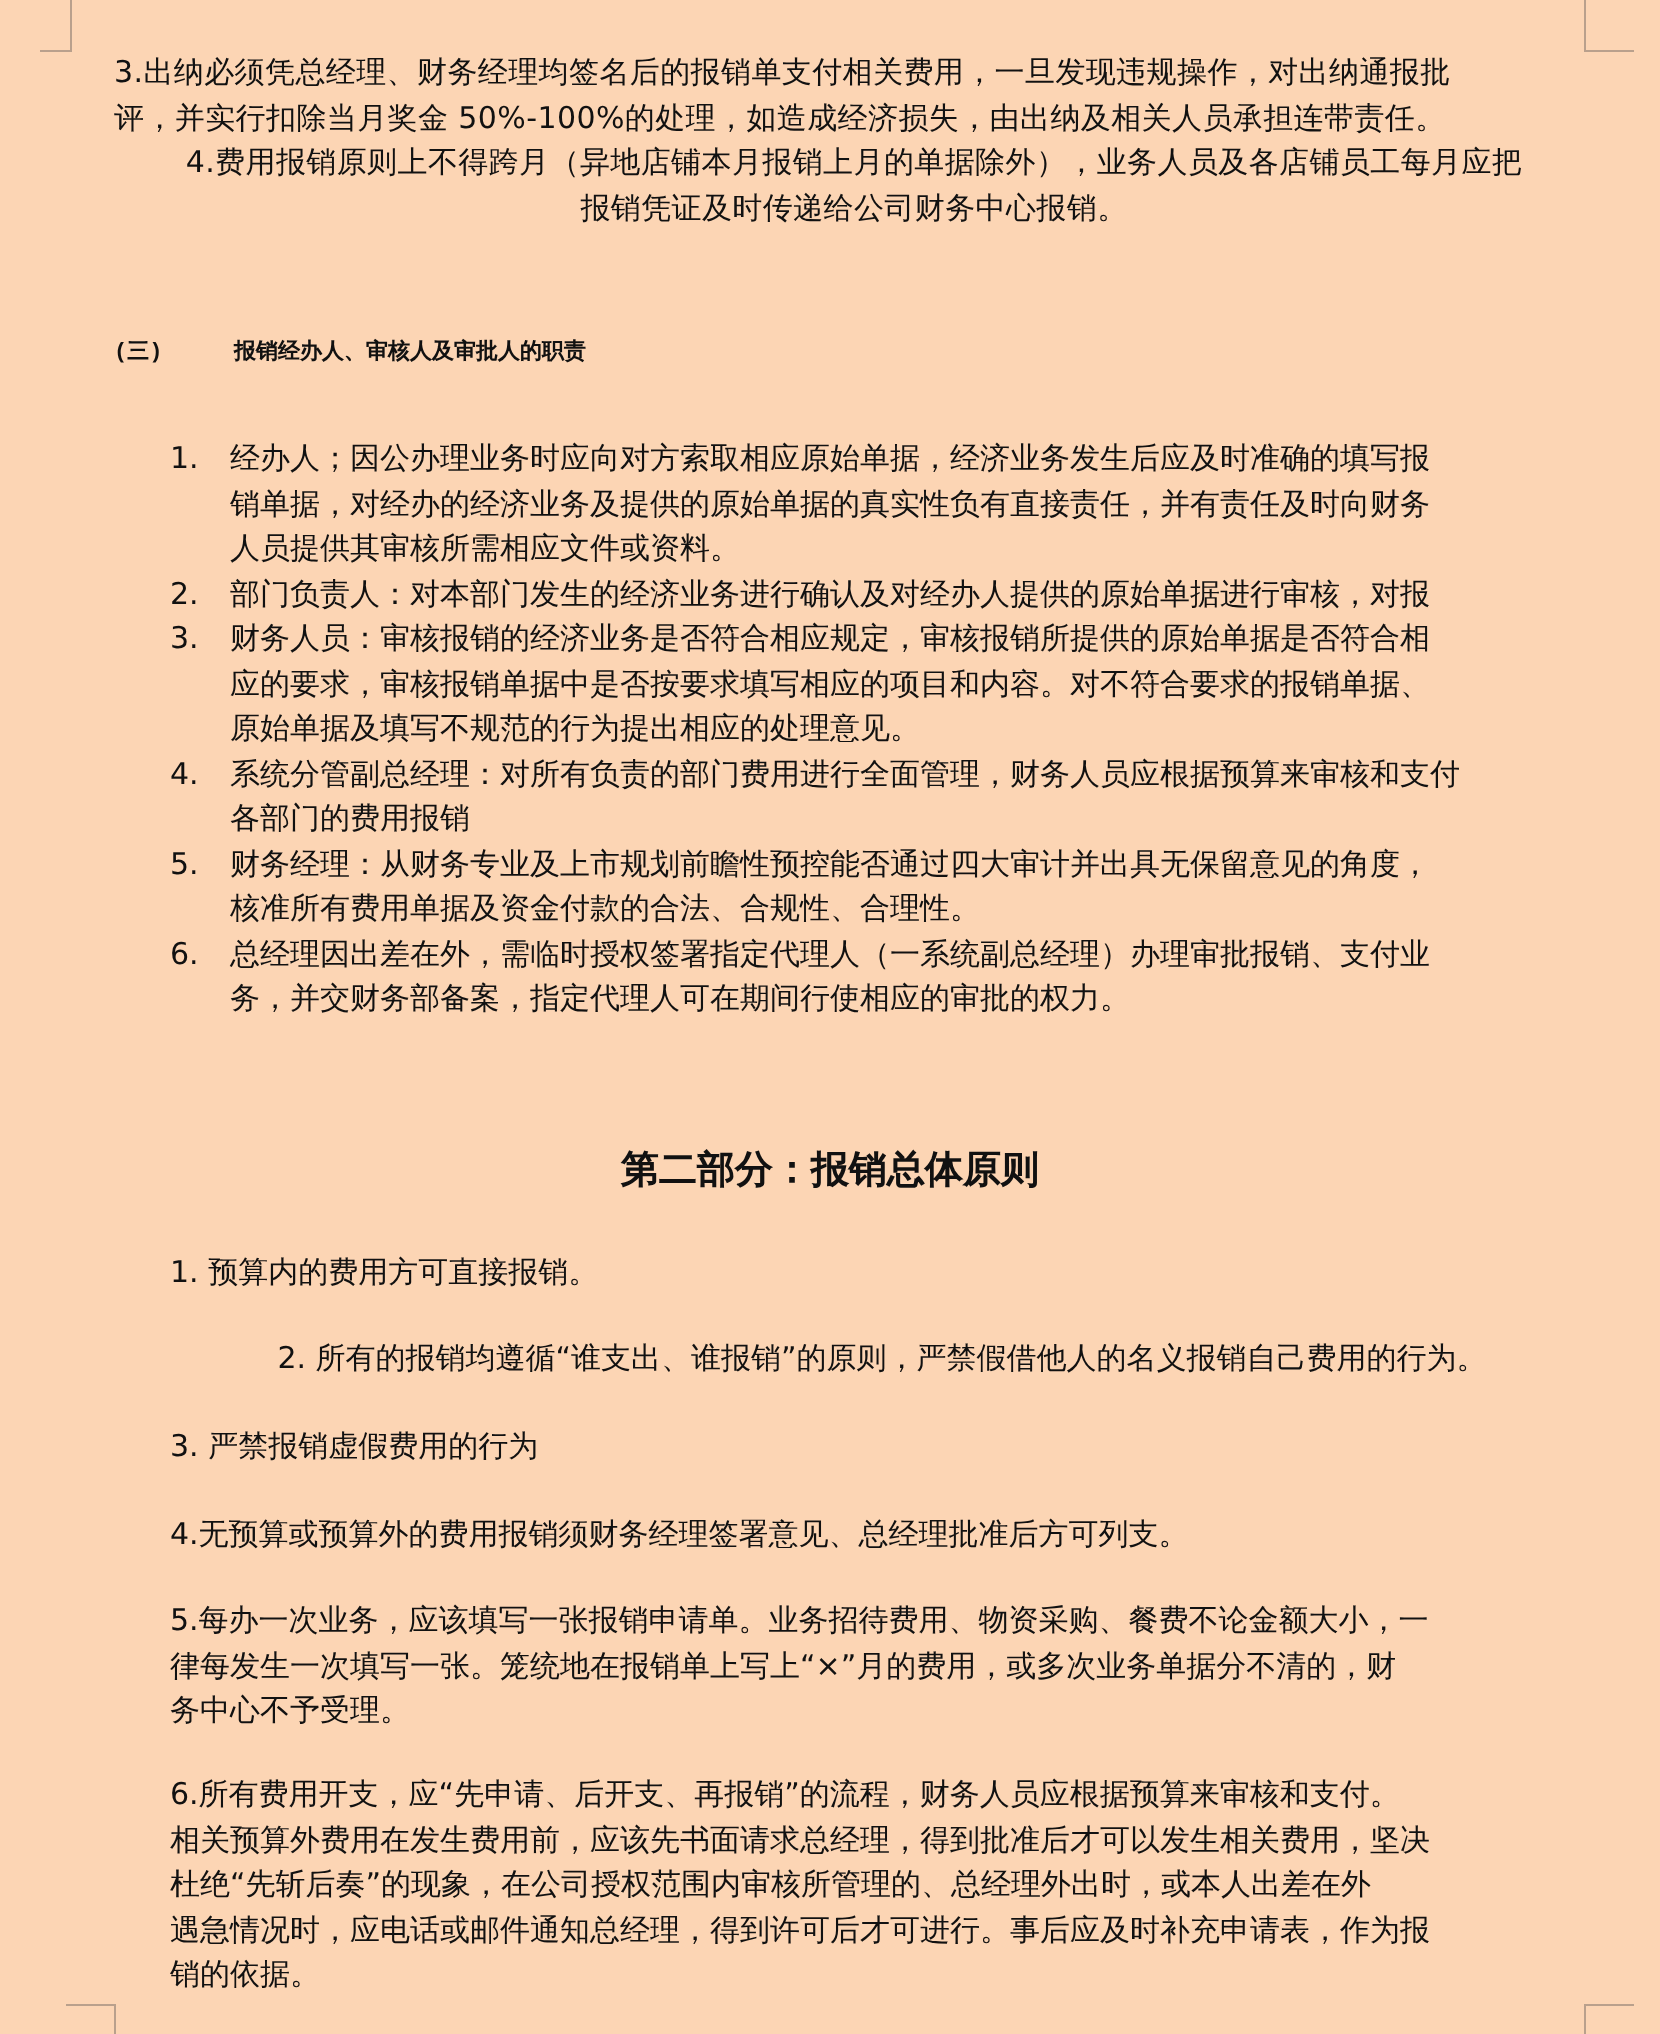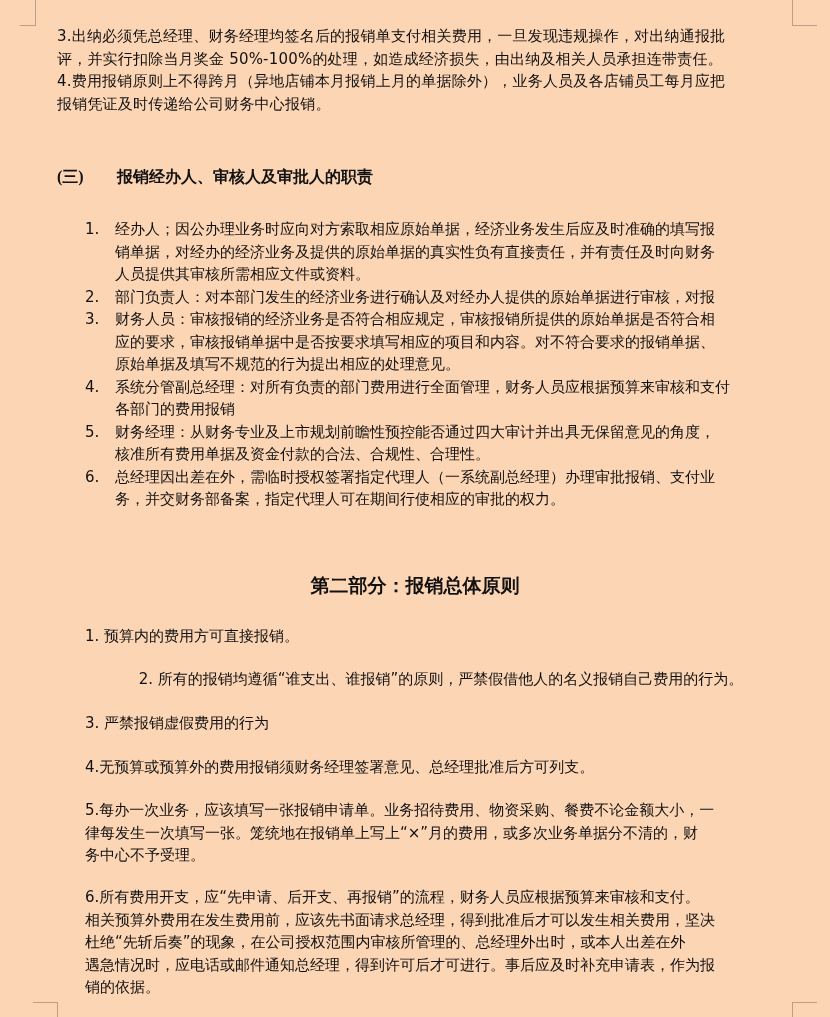--- a/index.html
+++ b/index.html
@@ -12,21 +12,21 @@
     }
     .page { position: absolute; left: 0; top: 0; width: 690px; height: 1017px; }
     .corner { position: absolute; border-color: #b9a08c; border-style: solid; border-width: 0; }
     .c-tl { left: 20px; top: 0px; width: 15px; height: 25px; border-right-width: 1px; border-bottom-width: 1px; }
     .c-tr { left: 792px; top: 0px; width: 24px; height: 25px; border-left-width: 1px; border-bottom-width: 1px; }
     .c-bl { left: 33px; top: 1002px; width: 24px; height: 15px; border-right-width: 1px; border-top-width: 1px; }
     .c-br { left: 792px; top: 1002px; width: 24px; height: 15px; border-left-width: 1px; border-top-width: 1px; }
 
     .txt { position: absolute; font-size: 15px; line-height: 23px; white-space: nowrap; letter-spacing: 0.2px; }
     .para { left: 57px; width: 740px; }
-    .heading3 { position: absolute; left: 57px; top: 165px; font-family: Liberation Serif, serif; font-weight: bold; font-size: 16px; line-height: 24px; }
+    .heading3 { position: absolute; left: 57px; top: 165px; font-family: Liberation Mono, monospace; font-weight: bold; font-size: 11px; line-height: 24px; }
     .heading3 .num { display: inline-block; width: 60px; }
     .olist { position: absolute; left: 85px; width: 712px; font-size: 15px; line-height: 22.5px; }
     .olist .item { display: flex; }
     .olist .n { width: 30px; flex: none; }
     .olist .t { flex: 1; white-space: normal; }
     .part-title { position: absolute; left: 0; width: 830px; top: 572px; text-align: center; font-weight: bold; font-size: 19px; line-height: 26px; }
     .plist { position: absolute; left: 85px; width: 712px; font-size: 15px; line-height: 22.5px; }
   </style>
 </head>
 <body>
@@ -34,21 +34,21 @@
 <div class="page">
   <div class="corner c-tl"></div>
   <div class="corner c-tr"></div>
   <div class="corner c-bl"></div>
   <div class="corner c-br"></div>
 
   <div class="txt para" style="top:25px;">
     <div>3.出纳必须凭总经理、财务经理均签名后的报销单支付相关费用，一旦发现违规操作，对出纳通报批</div>
     <div>评，并实行扣除当月奖金 50%-100%的处理，如造成经济损失，由出纳及相关人员承担连带责任。</div>
   </div>
-  <div class="txt para" style="top:70px;">
+  <div class="txt para" style="top:70px;text-align:center;">
     <div>4.费用报销原则上不得跨月（异地店铺本月报销上月的单据除外），业务人员及各店铺员工每月应把</div>
     <div>报销凭证及时传递给公司财务中心报销。</div>
   </div>
 
   <div class="heading3">
     <span class="num">(三)</span><span>报销经办人、审核人及审批人的职责</span>
   </div>
 
   <div class="olist" style="top:218px;">
     <div class="item">

